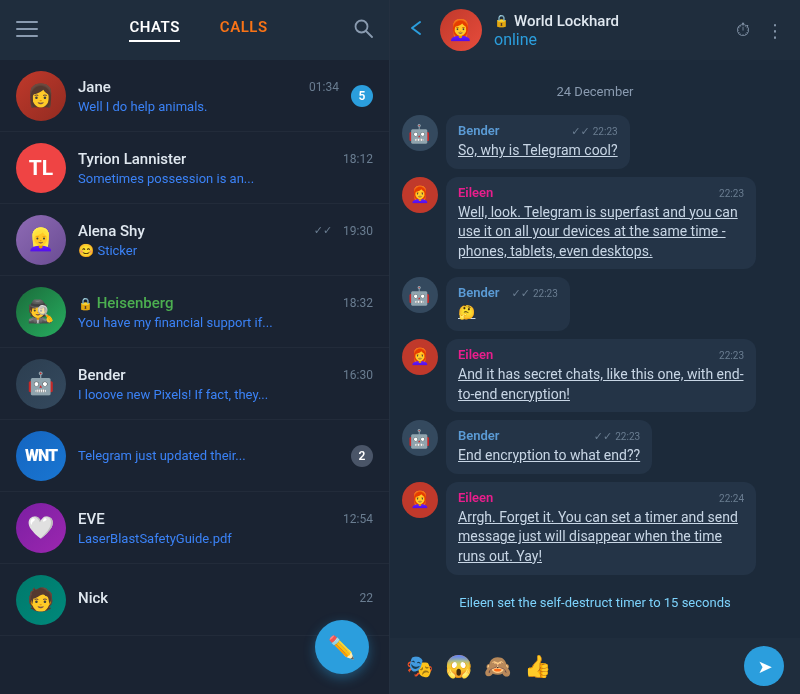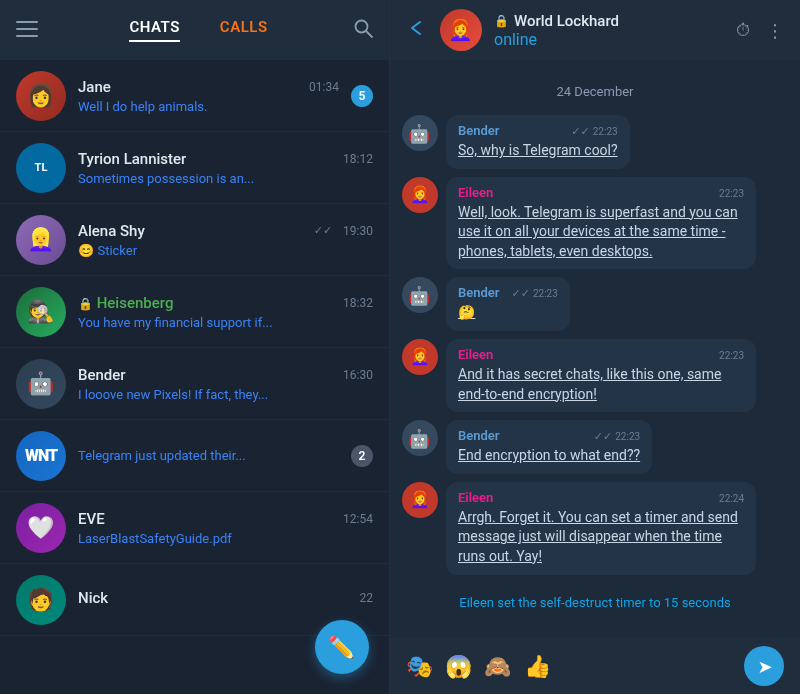--- a/index.html
+++ b/index.html
@@ -91,22 +91,22 @@
       flex-shrink: 0;
       display: flex;
       align-items: center;
       justify-content: center;
       font-size: 18px;
       font-weight: bold;
       color: white;
       overflow: hidden;
     }
     .avatar-tyrion {
-      background: #0369a1;
-      font-size: 11px;
+      background: #ef4444;
+      font-size: 21px;
     }
 
     .chat-info {
       flex: 1;
       min-width: 0;
     }
 
     .chat-name-row {
       display: flex;
       justify-content: space-between;
@@ -344,21 +344,21 @@
     .msg-text {
       font-size: 14px;
       color: #c8d6e5;
       line-height: 1.4;
       text-decoration: underline;
     }
 
     .system-message {
       text-align: center;
       font-size: 13px;
-      color: #0ea5e9;
+      color: #7dd3fc;
       margin: 8px 0;
       padding: 4px 0;
     }
 
     
     .chat-bottom {
       background: #1f2d3d;
       height: 56px;
       display: flex;
       align-items: center;
@@ -641,21 +641,21 @@
       </div>
     </div>
 
     <div class="message-row">
       <div class="msg-avatar msg-avatar-eileen">👩‍🦰</div>
       <div class="message-bubble">
         <div class="msg-header-row">
           <span class="msg-sender msg-sender-eileen">Eileen</span>
           <span class="msg-time">22:23</span>
         </div>
-        <div class="msg-text">And it has secret chats, like this one, same end-to-end encryption!</div>
+        <div class="msg-text">And it has secret chats, like this one, with end-to-end encryption!</div>
       </div>
     </div>
 
     <div class="message-row">
       <div class="msg-avatar msg-avatar-bender">🤖</div>
       <div class="message-bubble">
         <div class="msg-header-row">
           <span class="msg-sender msg-sender-bender">Bender</span>
           <div style="display:flex;align-items:center;gap:3px;">
             <span class="msg-check">✓✓</span>

